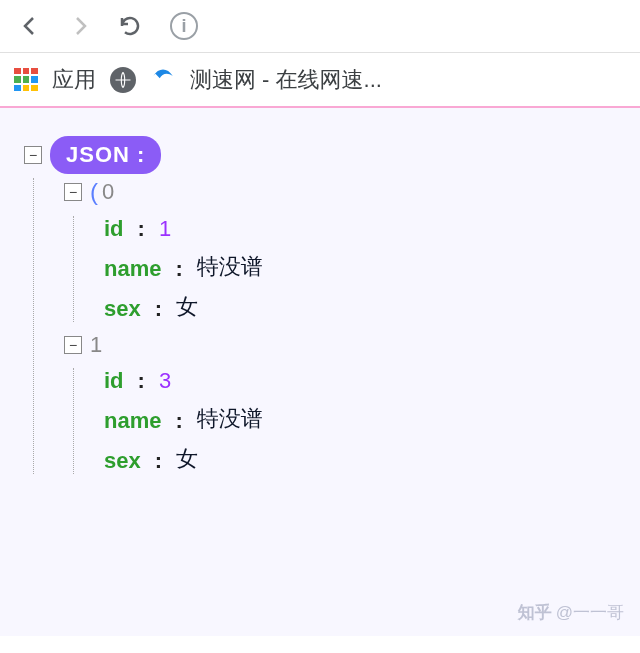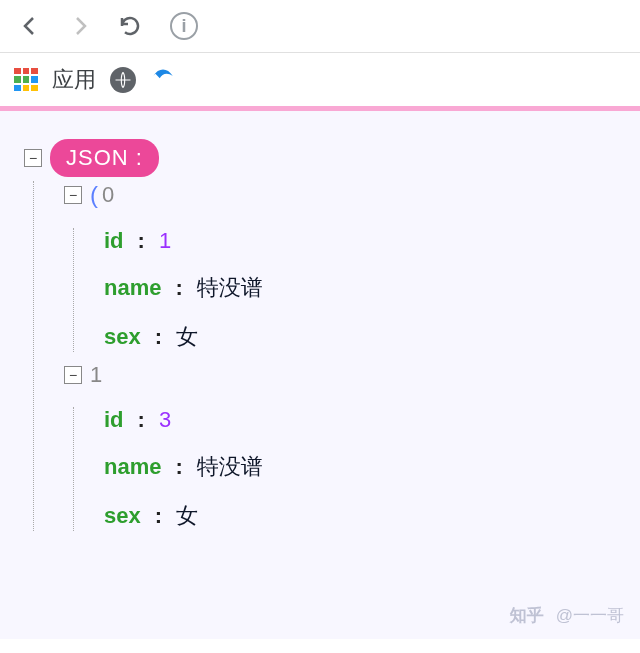--- a/index.html
+++ b/index.html
@@ -49,21 +49,21 @@
       font-weight: bold;
     }
     .url-host { color: #202124; font-weight: 500; }
     .url-port { color: #80868b; }
     .url-path { color: #80868b; }
     .bookbar {
       display: flex;
       align-items: center;
       padding: 10px 14px;
       gap: 14px;
-      border-bottom: 5px solid #f9a8d4;
+      border-bottom: 2px solid #f9a8d4;
       font-size: 22px;
       color: #3c4043;
     }
     .apps-icon {
       width: 24px;
       height: 24px;
       display: grid;
       grid-template-columns: repeat(3, 1fr);
       grid-template-rows: repeat(3, 1fr);
       gap: 2px;
@@ -93,53 +93,53 @@
     .toggle {
       width: 18px; height: 18px;
       border: 1px solid #888;
       background: #fff;
       display: flex; align-items:center; justify-content:center;
       font-size: 14px; line-height: 1;
       color: #444; cursor: pointer;
       margin-right: 8px;
     }
     .json-badge {
-      background: #ec4899;
+      background: #8b5cf6;
       color: #fff;
       padding: 6px 16px;
       border-radius: 18px;
-      font-weight: normal;
+      font-weight: bold;
       font-size: 22px;
       letter-spacing: 1px;
     }
     .brace { color: #5b7fff; font-size: 24px; margin-right: 4px; }
     .idx-label { color: #888; font-size: 22px; }
     .prop-row {
       display: flex;
-      align-items: center;
+      align-items: flex-end;
       gap: 14px;
-      margin: 19px 0 10px 0;
+      margin: 10px 0 10px 0;
       font-size: 22px;
     }
     .prop-key { color: #2e9e2e; font-weight: bold; }
     .prop-colon { color: #222; font-weight: bold; }
     .val-num { color: #9b30ff; }
     .val-str { color: #0f172a; }
     .tree-line {
       border-left: 1px dotted #aaa;
       margin-left: 9px;
       padding-left: 30px;
     }
     .watermark {
       position: absolute;
       bottom: 12px;
       right: 16px;
       color: #bfc2d4;
       font-size: 17px;
-      display:flex; align-items:center; gap:12px;
+      display:flex; align-items:center; gap:4px;
     }
     .zhihu-logo {
       font-weight:bold; color:#bfc2d4; font-size:17px;
     }
   </style>
 </head>
 <body>
 
 <div class="toolbar">
   <div class="nav-icon">
@@ -179,20 +179,21 @@
     <svg width="18" height="18" viewBox="0 0 24 24" fill="#fff">
         <circle cx="12" cy="12" r="10" fill="#5f6368"></circle>
         <path d="M2 12h20M12 2c3 3 3 17 0 20M12 2c-3 3-3 17 0 20" stroke="#fff" stroke-width="1.5" fill="none"></path>
       </svg>
   </div>
   <span class="speed-icon">
     <svg width="26" height="26" viewBox="0 0 24 24" fill="#1e88e5">
         <path d="M3 12c5-8 13-8 18 0-5-4-10-2-12 2l-4-4z"></path>
       </svg>
   </span>
+  <span>测速网 - 在线网速...</span>
 </div>
 
 <div class="content">
 
   <div class="tree-row">
     <div class="toggle">−</div>
     <div class="json-badge">JSON :</div>
   </div>
 
   <div class="tree-line">

